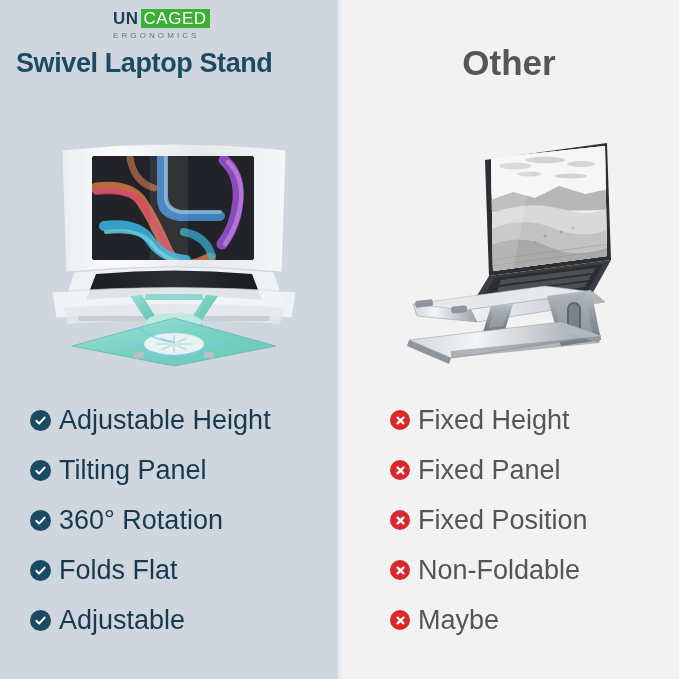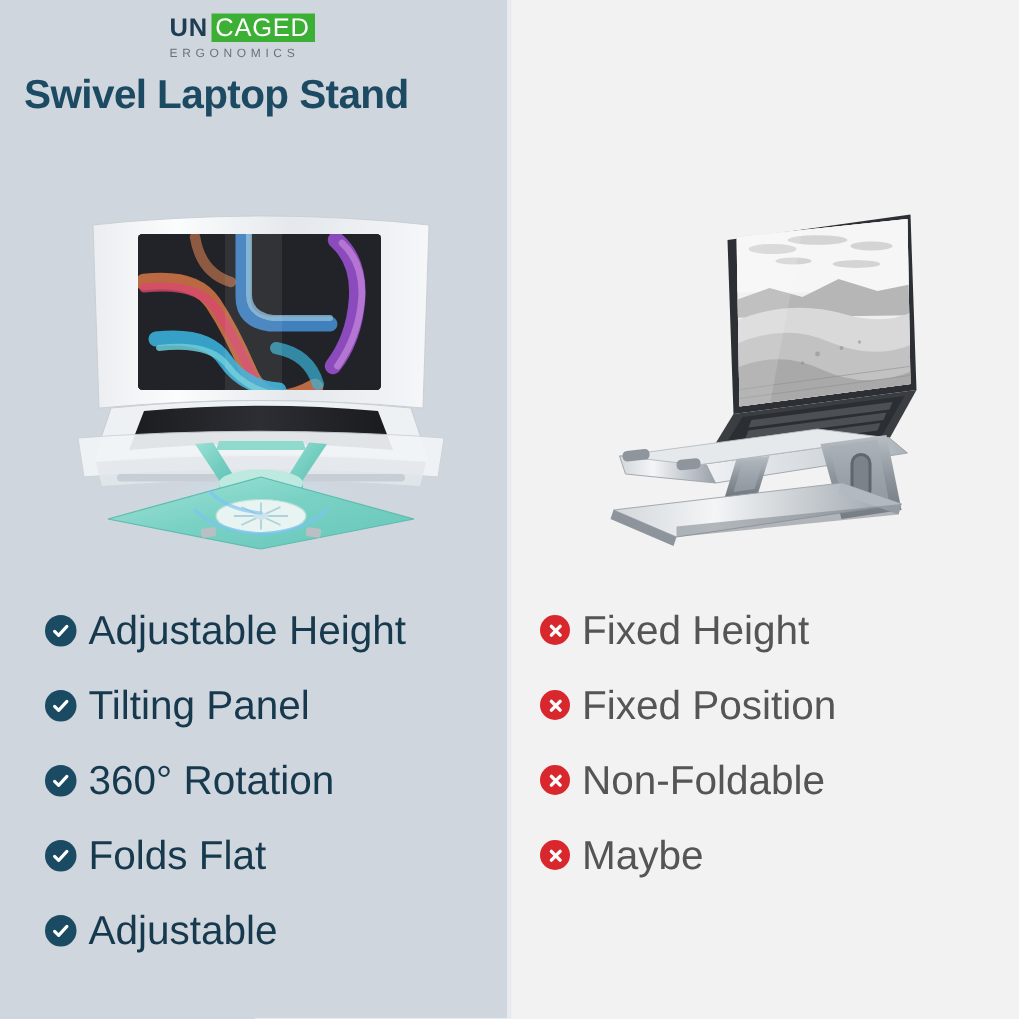--- a/index.html
+++ b/index.html
@@ -45,21 +45,21 @@
   }
 
   
   .product{position:absolute;}
   #product-left{left:34px;top:140px;width:280px;height:228px;}
   #product-right{left:395px;top:140px;width:245px;height:228px;}
 
   
   .list{position:absolute;}
   #list-left{left:30px;top:395px;width:300px;}
-  #list-right{left:360px;top:395px;width:290px;}
+  #list-right{left:390px;top:395px;width:290px;}
   .row{display:flex;align-items:center;height:50px;}
   .badge{
     width:21px;height:21px;border-radius:50%;flex:0 0 21px;
     display:flex;align-items:center;justify-content:center;margin-right:8px;
   }
   .badge svg{display:block;}
   .badge-check{background:#1b4a63;}
   .badge-x{background:#d9272e;width:20px;height:20px;flex:0 0 20px;}
   .label{font-size:27px;line-height:22px;white-space:nowrap;}
   .label-pro{color:#17394e;}
@@ -76,20 +76,21 @@
 
   <div id="logo">
     <div class="logo-row">
       <span class="logo-un">UN</span>
       <span class="logo-caged">CAGED</span>
     </div>
     <div class="logo-sub">ERGONOMICS</div>
   </div>
 
   <div id="title-swivel">Swivel Laptop Stand</div>
+  <div id="title-other">Other</div>
 
   <svg class="product" id="product-left" viewBox="0 0 280 228">
     <defs>
       <linearGradient id="lidGrad" x1="0" y1="0" x2="1" y2="0">
         <stop offset="0" stop-color="#e9ecef"></stop>
           <stop offset="0.25" stop-color="#fbfcfd"></stop>
         <stop offset="0.6" stop-color="#e2e6ea"></stop>
           <stop offset="1" stop-color="#f4f6f8"></stop>
       </linearGradient>
       <linearGradient id="baseGrad" x1="0" y1="0" x2="0" y2="1">
@@ -326,20 +327,28 @@
 
     <div class="row">
       <span class="badge badge-x">
         <svg width="11" height="11" viewBox="0 0 11 11">
             <path d="M2.6 2.6 L8.4 8.4 M8.4 2.6 L2.6 8.4" fill="none" stroke="#ffffff" stroke-width="2.3" stroke-linecap="round"></path>
           </svg>
       </span>
       <span class="label label-con">Fixed Height</span>
     </div>
 
+    <div class="row">
+      <span class="badge badge-x">
+        <svg width="11" height="11" viewBox="0 0 11 11">
+            <path d="M2.6 2.6 L8.4 8.4 M8.4 2.6 L2.6 8.4" fill="none" stroke="#ffffff" stroke-width="2.3" stroke-linecap="round"></path>
+          </svg>
+      </span>
+      <span class="label label-con">Fixed Panel</span>
+    </div>
 
     <div class="row">
       <span class="badge badge-x">
         <svg width="11" height="11" viewBox="0 0 11 11">
             <path d="M2.6 2.6 L8.4 8.4 M8.4 2.6 L2.6 8.4" fill="none" stroke="#ffffff" stroke-width="2.3" stroke-linecap="round"></path>
           </svg>
       </span>
       <span class="label label-con">Fixed Position</span>
     </div>
 

